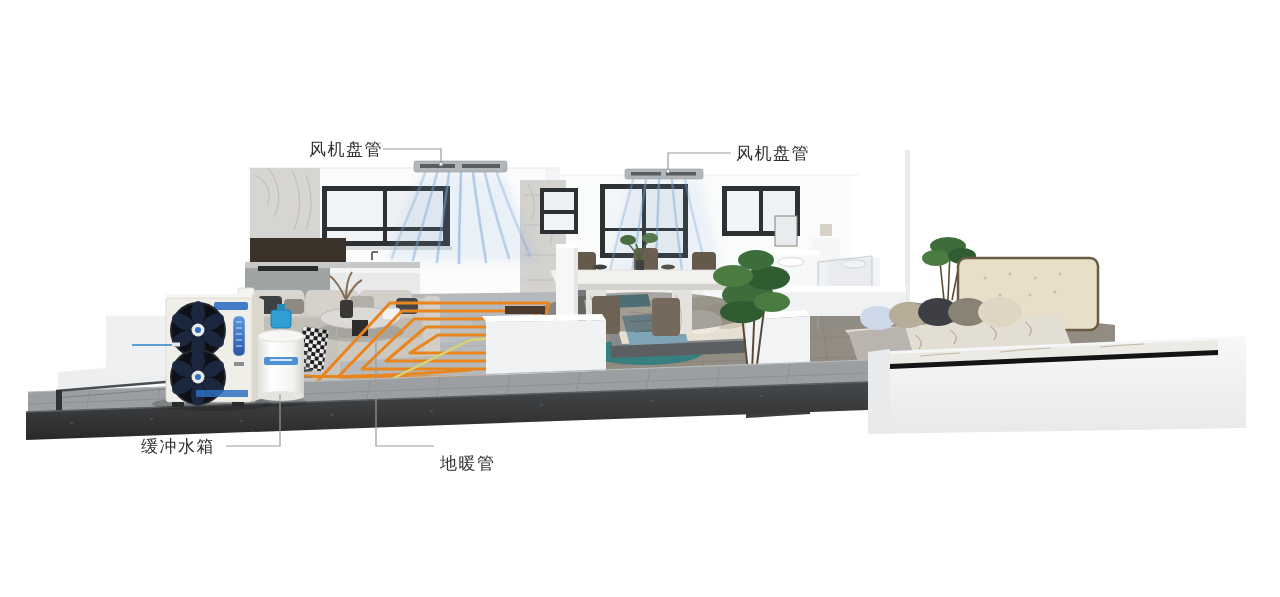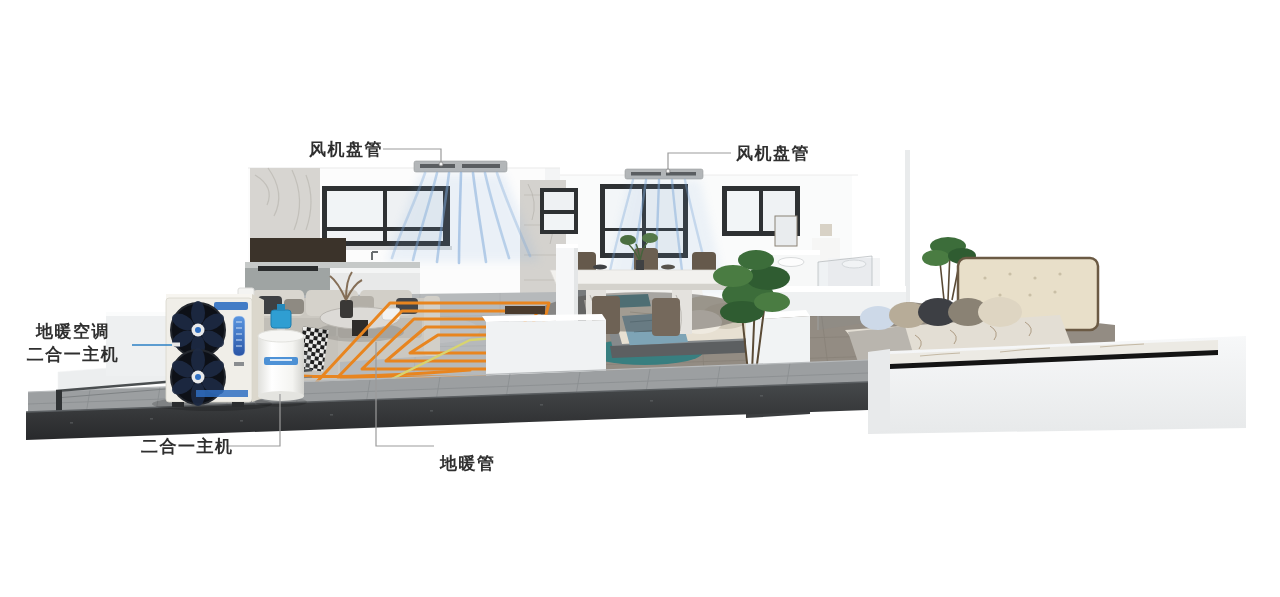--- a/index.html
+++ b/index.html
@@ -1,20 +1,20 @@
 <!DOCTYPE html>
 <html style="--label-text: #2f2f2f; --callout-line: #9b9b9b; --callout-accent: #2b80c4; --pipe-orange: #e8851f; --pipe-yellow: #d8d46e; --air-blue: #7aa6d8; --tank-valve: #2f9ed2; --rug-teal: #2f7d80;"><head>
 <meta charset="utf-8">
 <style>
   html,body{margin:0;padding:0;background:#ffffff;}
   .stage{position:relative;width:1280px;height:597px;background:#ffffff;overflow:hidden;
          font-family:"Liberation Sans",sans-serif;}
   .scene{position:absolute;left:0;top:0;width:1280px;height:597px;}
   .callout-label{position:absolute;color:var(--label-text,#2f2f2f);font-size:17px;
-                 letter-spacing:1.5px;font-weight:700;line-height:1.3;white-space:nowrap;}
+                 letter-spacing:1.5px;font-weight:400;line-height:1.3;white-space:nowrap;}
   .callout-label.two-line{white-space:normal;text-align:center;line-height:23px;width:118px;}
   #lbl-fan-left{left:309px;top:139px;}
   #lbl-fan-right{left:736px;top:143px;}
   #lbl-main{left:14px;top:320px;}
   #lbl-tank{left:141px;top:436px;}
   #lbl-pipe{left:440px;top:453px;}
 </style>
 </head>
 <body>
 
@@ -431,24 +431,20 @@
     <path d="M434,446 L376,446 L376,342" style="stroke:var(--callout-line,#9b9b9b)" stroke-width="1.2"></path>
   </g>
 </svg>
 
 <div class="callout-label" id="lbl-fan-left">
   <span>风机盘管</span>
 </div>
 <div class="callout-label" id="lbl-fan-right">
   <span>风机盘管</span>
 </div>
-<div class="callout-label two-line" id="lbl-main">
-  <div>地暖空调</div>
-  <div>二合一主机</div>
-</div>
 <div class="callout-label" id="lbl-tank">
-  <span>二合一主机</span>
+  <span>缓冲水箱</span>
 </div>
 <div class="callout-label" id="lbl-pipe">
   <span>地暖管</span>
 </div>
 
 </div>
 
 </body></html>

